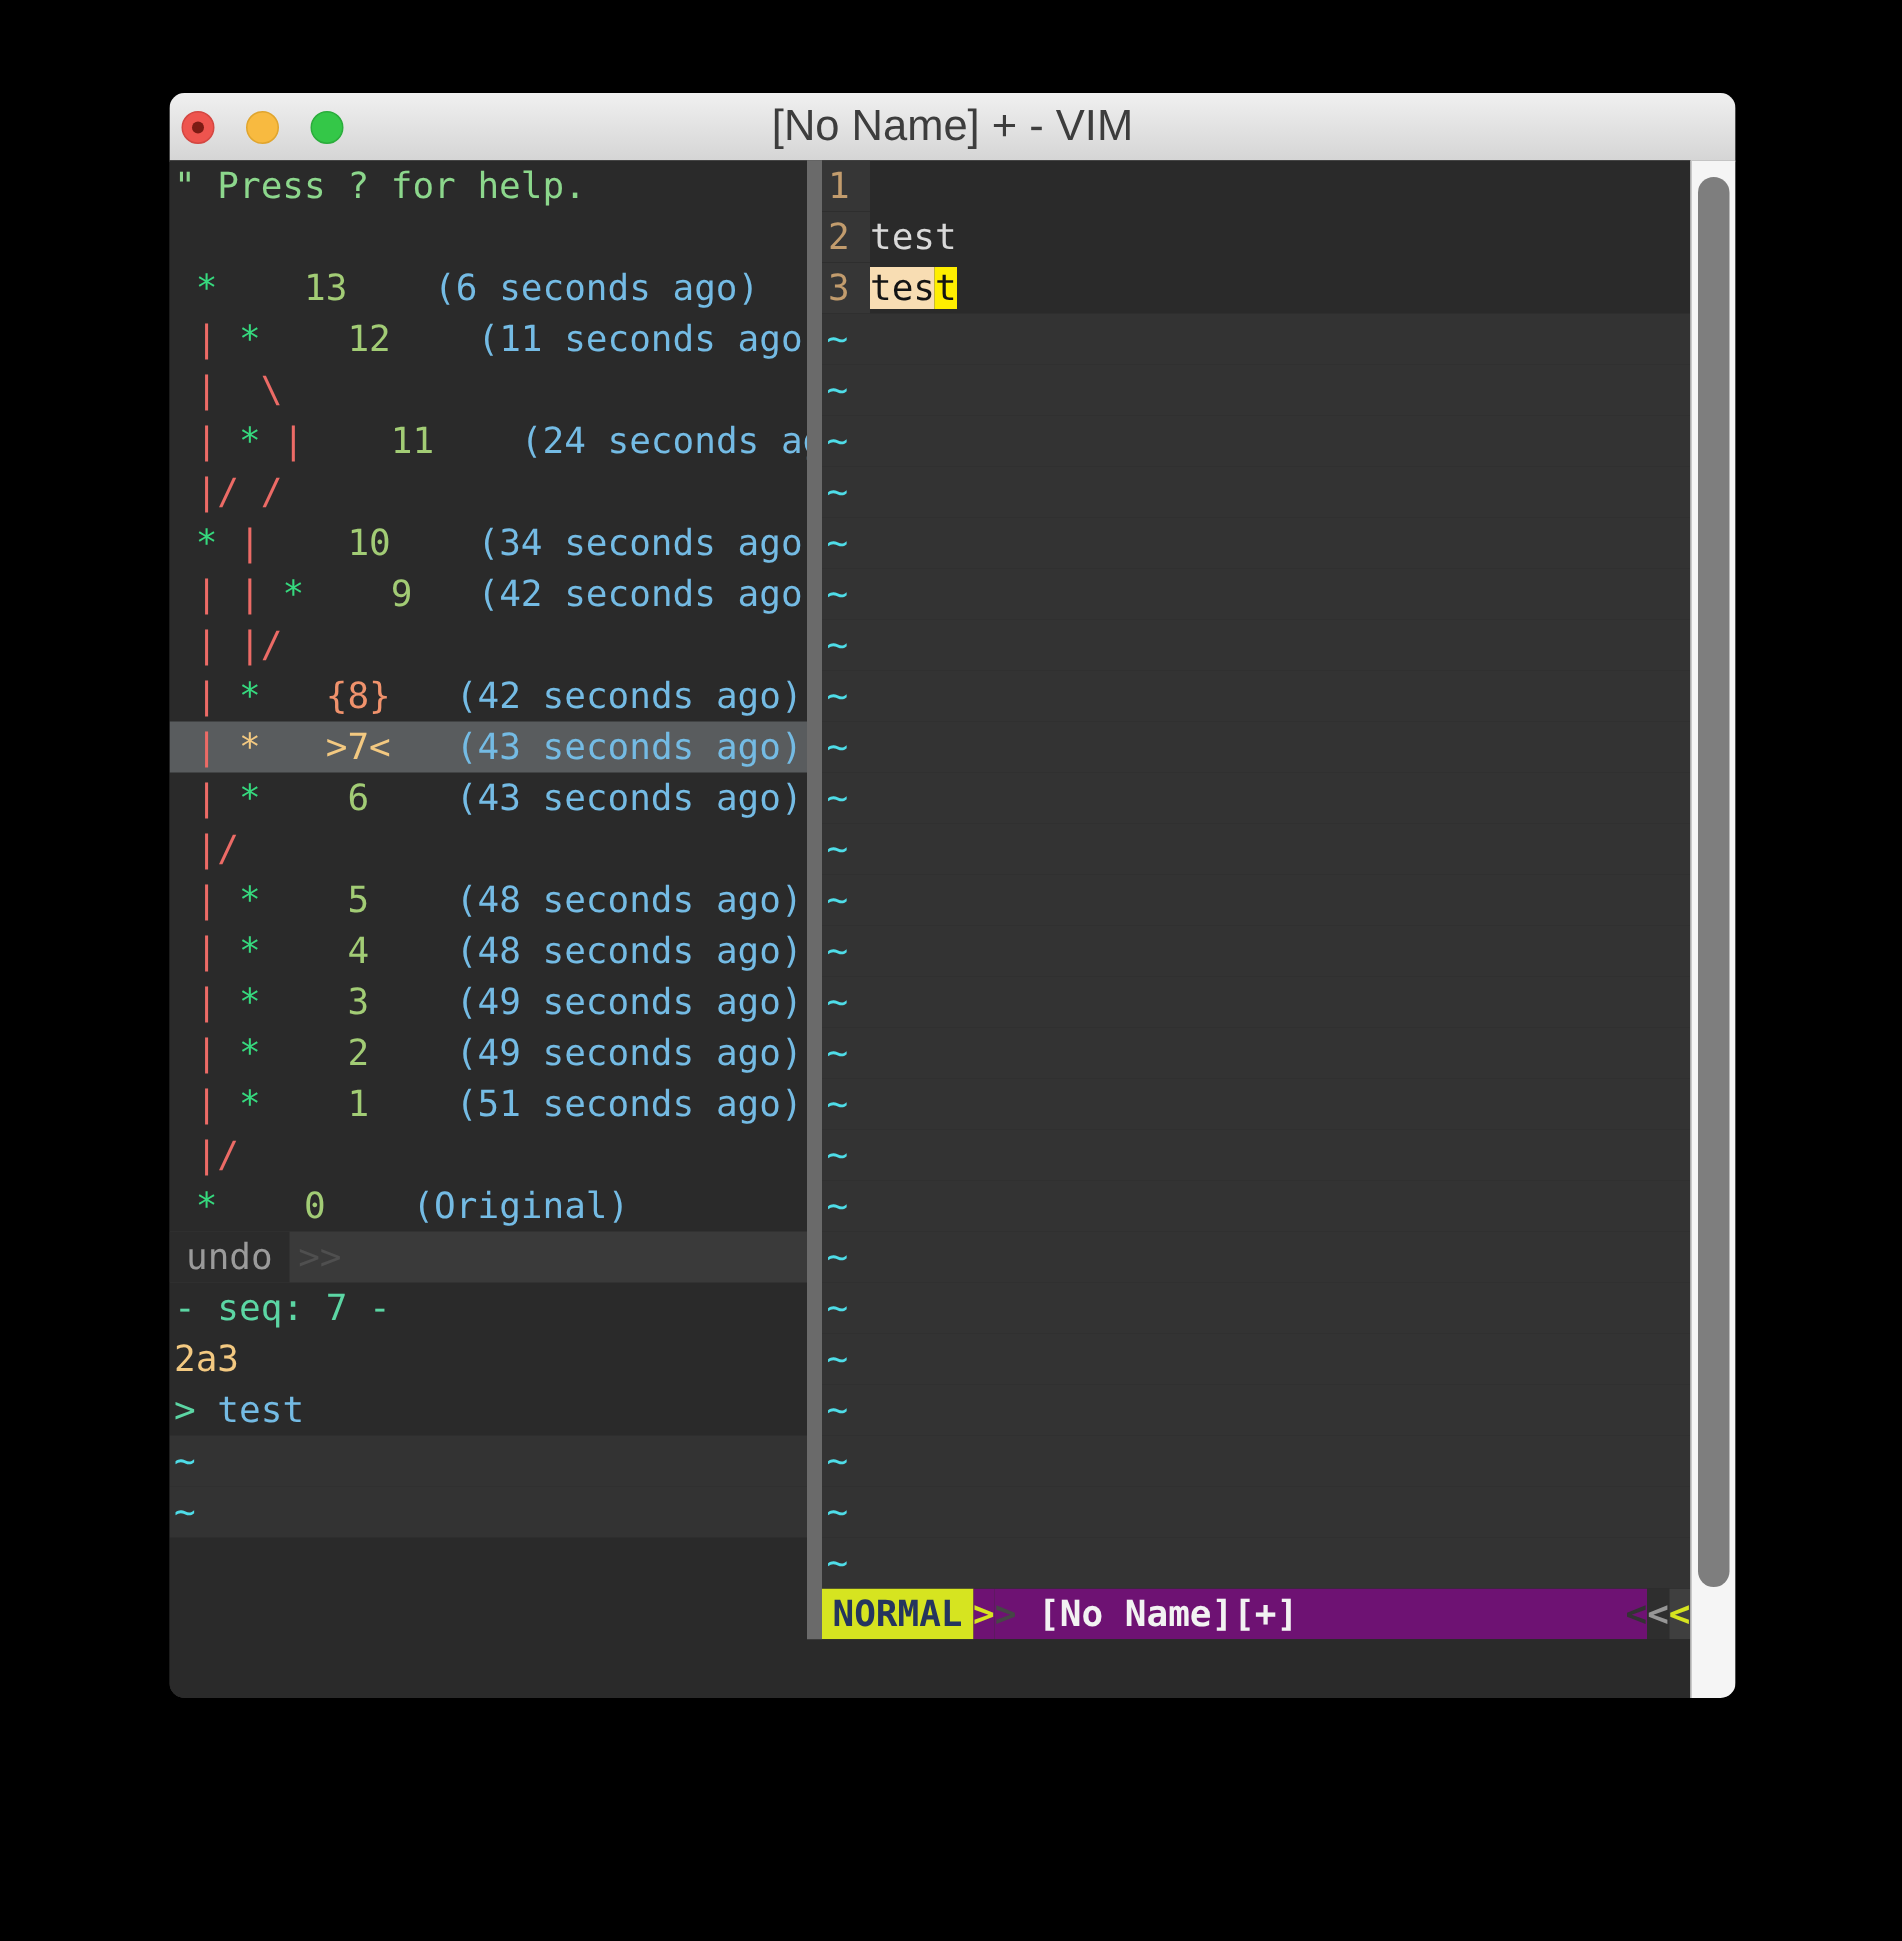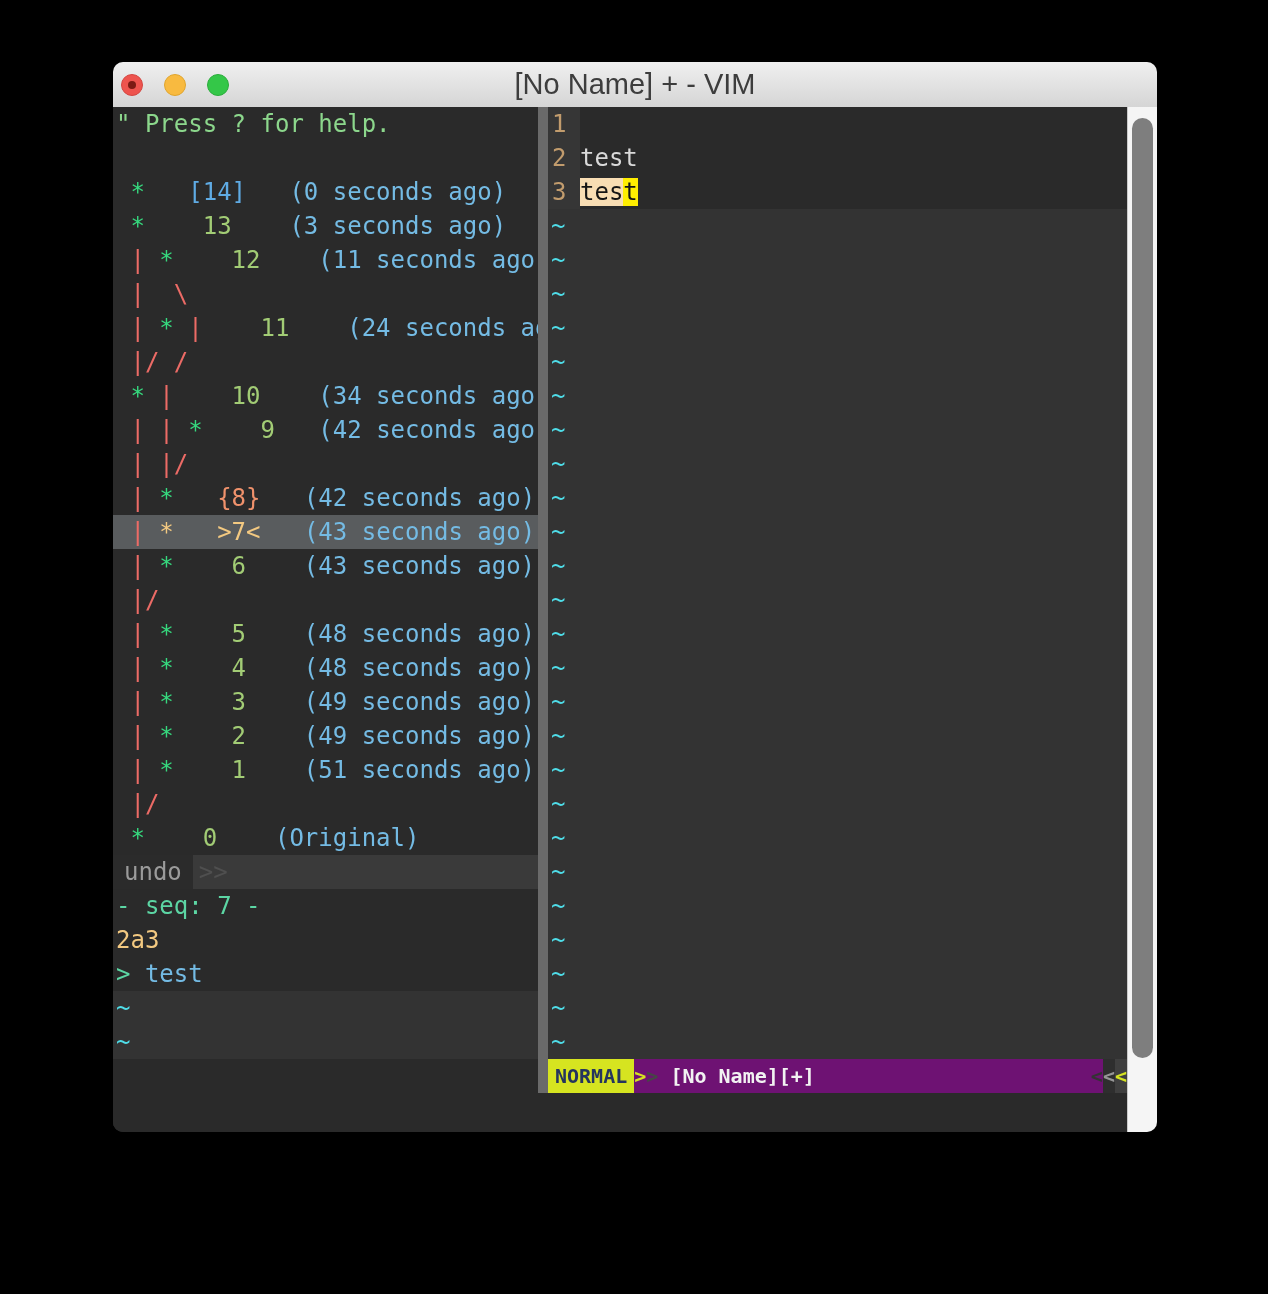--- a/index.html
+++ b/index.html
@@ -87,21 +87,21 @@
   }
   .status-inactive .arrows{color:#4f4f4f;padding-left:6px;}
 
   
   .brow{height:34px;line-height:34px;font-size:24px;display:flex;white-space:pre;overflow:hidden;}
   .gutter{width:32px;background:var(--bg-gutter);color:#c29c6d;padding-left:4px;box-sizing:border-box;}
   .btext{flex:1;}
 
   
   .status-active{
-    height:34px;line-height:34px;font-size:20px;display:flex;
+    height:34px;line-height:34px;font-size:24px;display:flex;
     white-space:pre;font-weight:bold;background:#2e2e2e;overflow:hidden;
   }
   .mode{background:var(--mode-bg);color:var(--mode-fg);padding:0 7px;}
   .psep1{background:var(--purple);color:var(--mode-bg);}
   .psep2{background:var(--purple);color:#464646;}
   .file{background:var(--purple);color:#f2f2f2;flex:1;}
   .rsep1{background:var(--purple);color:#333333;}
   .rsep2{background:#2e2e2e;color:#969696;}
   .rsep3{background:#3f3f3f;color:var(--mode-bg);}
 
@@ -127,22 +127,21 @@
     </div>
     <div class="title">[No Name] + - VIM</div>
   </div>
 
   <div class="content">
     <div class="panes">
       <div class="pane-left">
         <div id="tree-rows">
             <div class="row"><span class="c-help">" Press ? for help.</span></div>
             <div class="row"></div>
-            <div class="row"><span> </span><span class="c-star">*</span><span>   </span><span class="c-latest">[14]</span><span>   </span><span class="c-time">(0 seconds ago)</span></div>
-            <div class="row"><span> </span><span class="c-star">*</span><span>    </span><span class="c-num">13</span><span>    </span><span class="c-time">(3 seconds ago)</span></div>
+            <div class="row"><span> </span><span class="c-star">*</span><span>    </span><span class="c-num">13</span><span>    </span><span class="c-time">(6 seconds ago)</span></div>
             <div class="row"><span> </span><span class="c-graph">|</span><span> </span><span class="c-star">*</span><span>    </span><span class="c-num">12</span><span>    </span><span class="c-time">(11 seconds ago)</span></div>
             <div class="row"><span> </span><span class="c-graph">|</span><span>  </span><span class="c-graph">\</span></div>
             <div class="row"><span> </span><span class="c-graph">|</span><span> </span><span class="c-star">*</span><span> </span><span class="c-graph">|</span><span>    </span><span class="c-num">11</span><span>    </span><span class="c-time">(24 seconds ago)</span></div>
             <div class="row"><span> </span><span class="c-graph">|/</span><span> </span><span class="c-graph">/</span></div>
             <div class="row"><span> </span><span class="c-star">*</span><span> </span><span class="c-graph">|</span><span>    </span><span class="c-num">10</span><span>    </span><span class="c-time">(34 seconds ago)</span></div>
             <div class="row"><span> </span><span class="c-graph">|</span><span> </span><span class="c-graph">|</span><span> </span><span class="c-star">*</span><span>    </span><span class="c-num">9</span><span>   </span><span class="c-time">(42 seconds ago)</span></div>
             <div class="row"><span> </span><span class="c-graph">|</span><span> </span><span class="c-graph">|/</span></div>
             <div class="row"><span> </span><span class="c-graph">|</span><span> </span><span class="c-star">*</span><span>   </span><span class="c-saved">{8}</span><span>   </span><span class="c-time">(42 seconds ago)</span></div>
             <div class="row currow"><span> </span><span class="c-graph">|</span><span> </span><span class="c-curnode">*</span><span>   </span><span class="c-curnode">&gt;7&lt;</span><span>   </span><span class="c-time">(43 seconds ago)</span></div>
             <div class="row"><span> </span><span class="c-graph">|</span><span> </span><span class="c-star">*</span><span>    </span><span class="c-num">6</span><span>    </span><span class="c-time">(43 seconds ago)</span></div>

